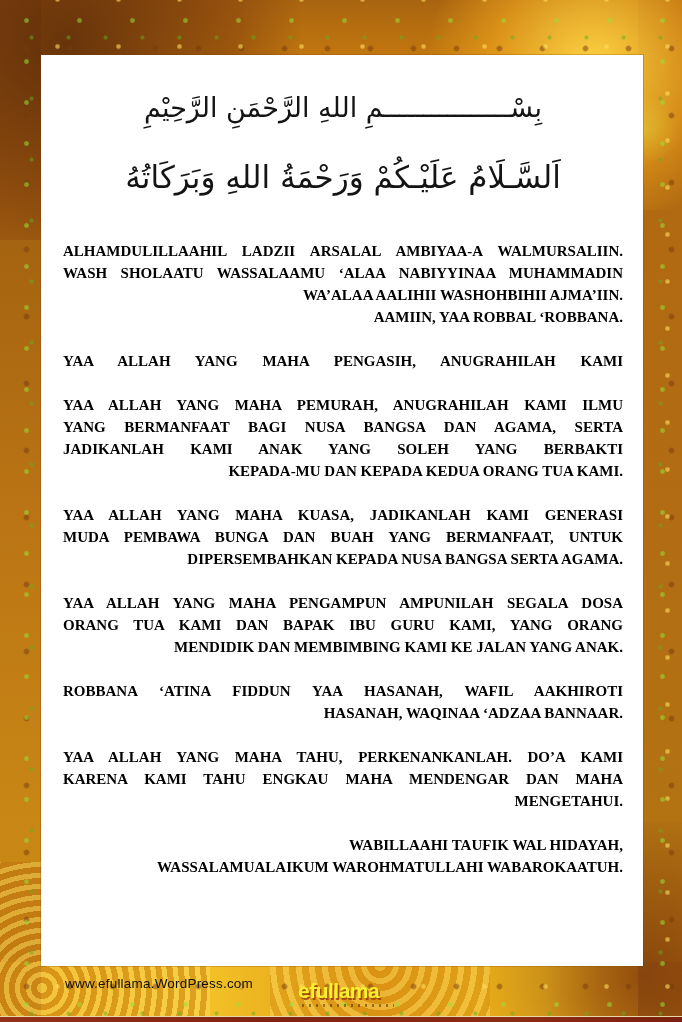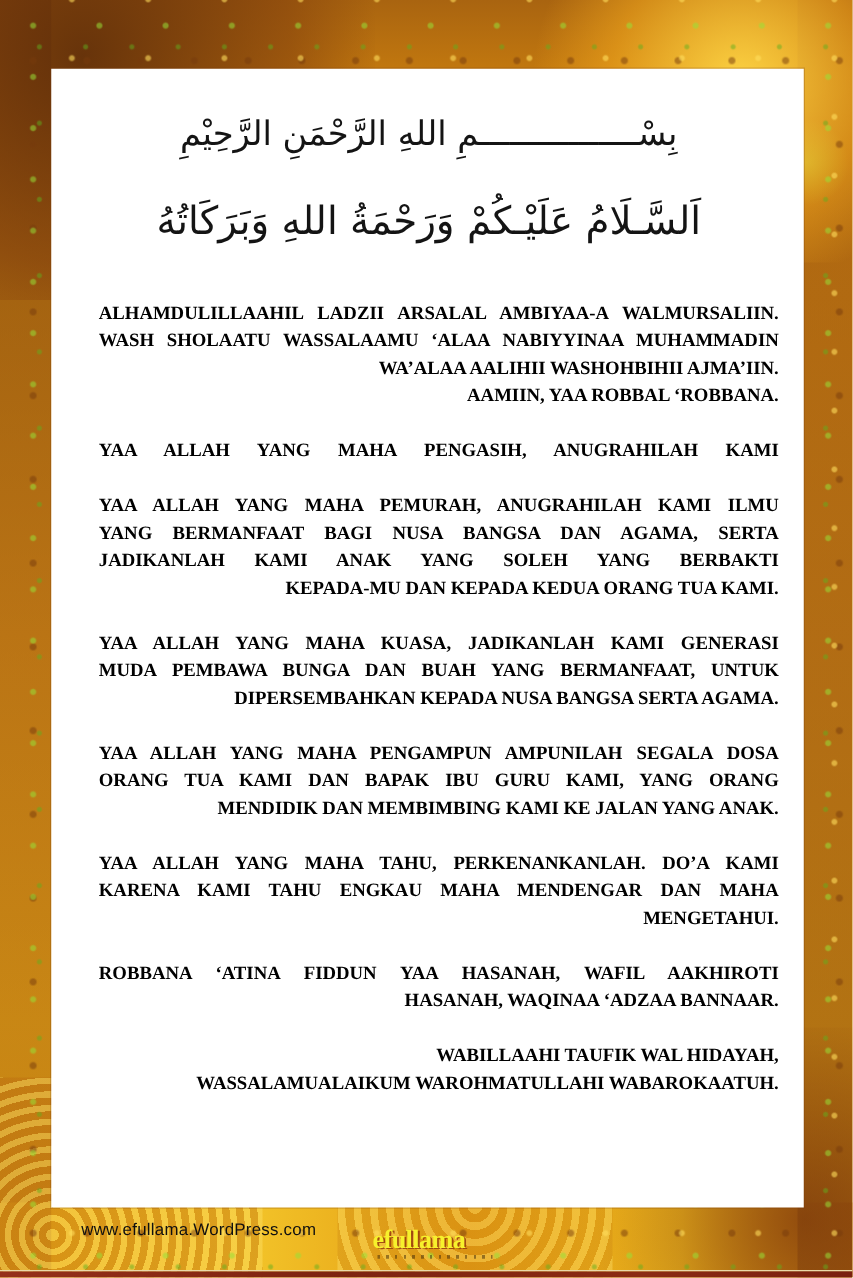--- a/index.html
+++ b/index.html
@@ -84,33 +84,33 @@
   }
   .bismillah{margin-top:27px;font-size:27px;line-height:52px;}
   .salam{margin-top:14px;font-size:31px;line-height:58px;}
   .prayer{
     margin-top:34px;
     font-weight:bold;
     font-size:15px;
     line-height:22px;
     color:#000;
   }
-  .paragraph{margin:0 0 22px 16px;}
+  .paragraph{margin:0 0 22px 0;}
   .line{white-space:normal;}
   .line.stretch{text-align:justify;text-align-last:justify;}
   .line.plain{text-align:right;}
   
   .footer-url{
     position:absolute;left:65px;top:976px;
     font-family:"Liberation Sans","DejaVu Sans",sans-serif;
     font-size:13.5px;color:#101010;letter-spacing:0.2px;
   }
   .efullama-logo{
     position:absolute;left:298px;top:979px;
-    font-family:Liberation Serif, serif;
+    font-family:Liberation Sans, sans-serif;
     font-weight:bold;font-size:21px;letter-spacing:-0.5px;
     color:#f7f12c;
     text-shadow:1.5px 1.5px 0 rgba(150,60,10,0.85);
   }
   .logo-tagline-dots{
     position:absolute;left:302px;top:1004px;width:92px;height:3px;
     background:repeating-linear-gradient(90deg, rgba(60,40,10,0.5) 0 2px, rgba(60,40,10,0) 2px 7px);
   }
 </style>
 </head>
@@ -142,27 +142,27 @@
         <div class="line stretch">YAA ALLAH YANG MAHA KUASA, JADIKANLAH KAMI GENERASI</div>
         <div class="line stretch">MUDA PEMBAWA BUNGA DAN BUAH YANG BERMANFAAT, UNTUK</div>
         <div class="line plain">DIPERSEMBAHKAN KEPADA NUSA BANGSA SERTA AGAMA.</div>
       </div>
       <div class="paragraph">
         <div class="line stretch">YAA ALLAH YANG MAHA PENGAMPUN AMPUNILAH SEGALA DOSA</div>
         <div class="line stretch">ORANG TUA KAMI DAN BAPAK IBU GURU KAMI, YANG ORANG</div>
         <div class="line plain">MENDIDIK DAN MEMBIMBING KAMI KE JALAN YANG ANAK.</div>
       </div>
       <div class="paragraph">
+        <div class="line stretch">ROBBANA ‘ATINA FIDDUN YAA HASANAH, WAFIL AAKHIROTI</div>
+        <div class="line plain">HASANAH, WAQINAA ‘ADZAA BANNAAR.</div>
+      </div>
+      <div class="paragraph">
         <div class="line stretch">YAA ALLAH YANG MAHA TAHU, PERKENANKANLAH. DO’A  KAMI</div>
         <div class="line stretch">KARENA KAMI TAHU ENGKAU MAHA MENDENGAR DAN MAHA</div>
         <div class="line plain">MENGETAHUI.</div>
-      </div>
-      <div class="paragraph">
-        <div class="line stretch">ROBBANA ‘ATINA FIDDUN YAA HASANAH, WAFIL AAKHIROTI</div>
-        <div class="line plain">HASANAH, WAQINAA ‘ADZAA BANNAAR.</div>
       </div>
       <div class="paragraph">
         <div class="line plain">WABILLAAHI TAUFIK WAL HIDAYAH,</div>
         <div class="line plain">WASSALAMUALAIKUM WAROHMATULLAHI WABAROKAATUH.</div>
       </div>
     </div>
 </div>
 
 <div class="footer-url">www.efullama.WordPress.com</div>
 

